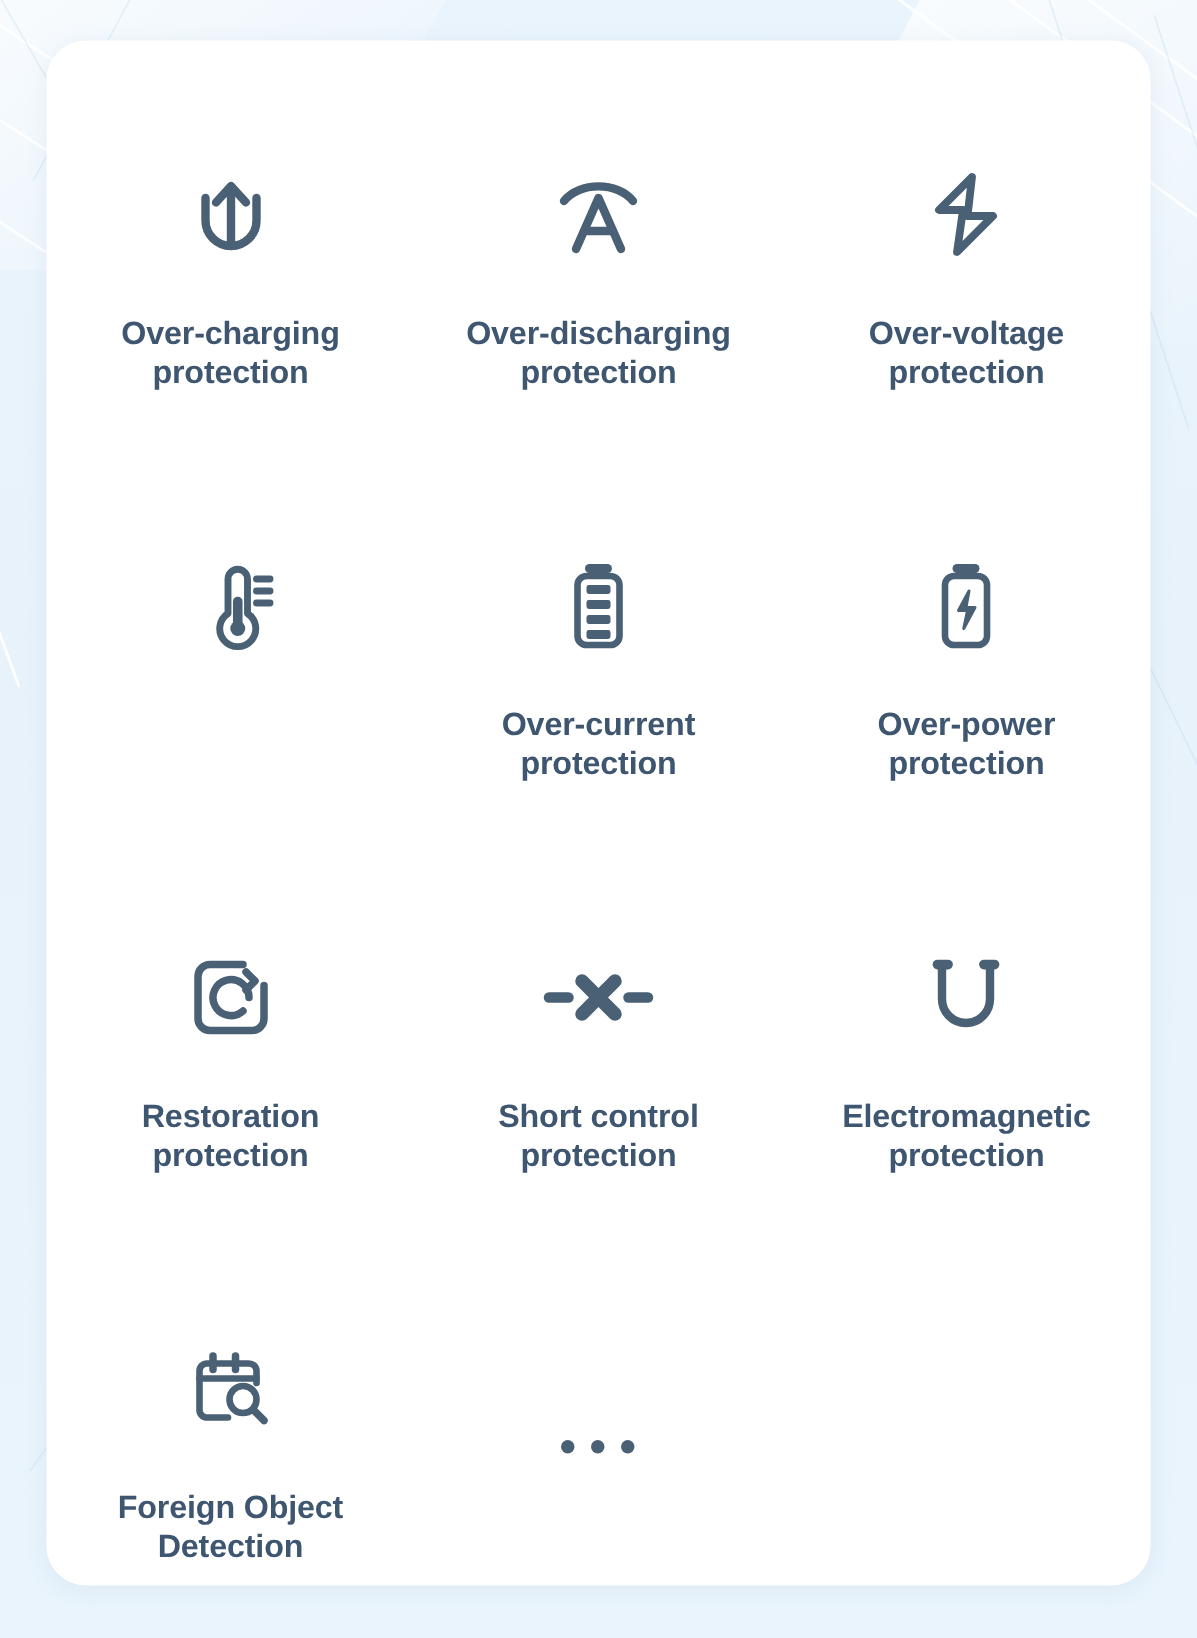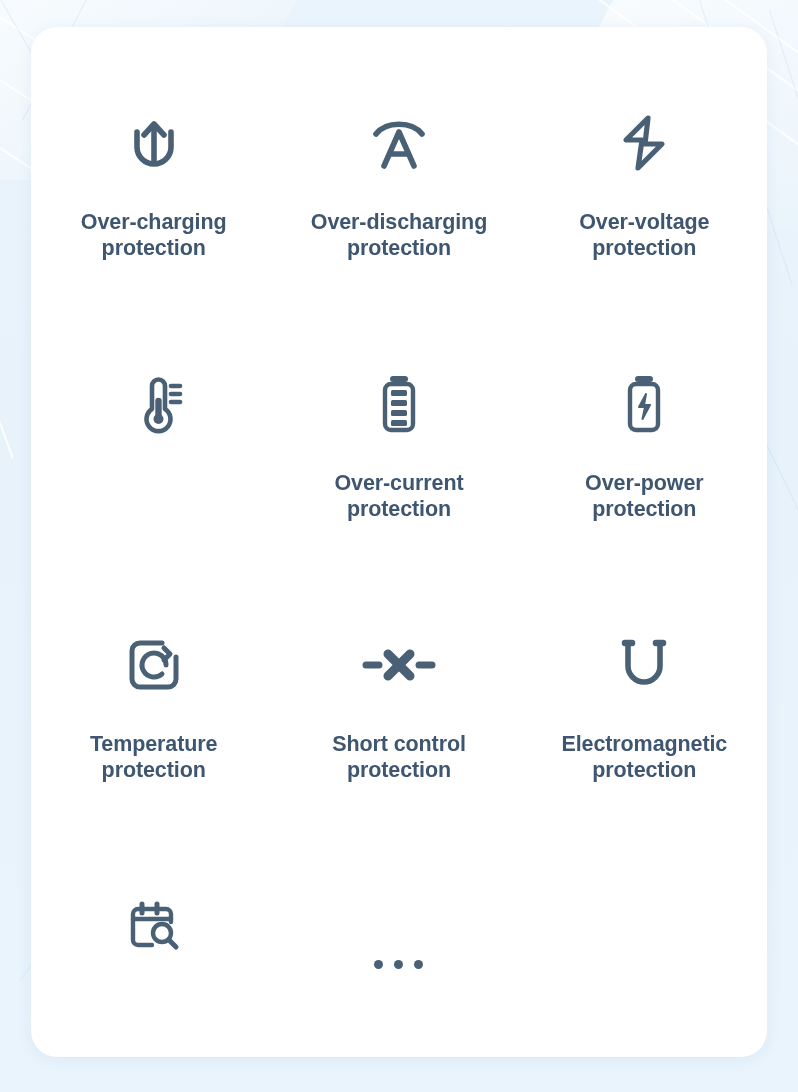--- a/index.html
+++ b/index.html
@@ -209,21 +209,21 @@
     </div>
 
     <div class="feature-cell">
       <div class="feature-icon">
         <svg width="56" height="56" viewBox="0 0 56 56" fill="none" stroke="currentColor" stroke-width="5" stroke-linecap="round" stroke-linejoin="round">
           <path d="M36 6 H14 a8 8 0 0 0 -8 8 v28 a8 8 0 0 0 8 8 h28 a8 8 0 0 0 8 -8 V20"></path>
           <path d="M40 28 a12 12 0 1 0 -4 9"></path>
           <path d="M38 11 L44 17 L38 23"></path>
         </svg>
       </div>
-      <div class="feature-label">Temperature
+      <div class="feature-label">Restoration
 protection</div>
     </div>
 
     <div class="feature-cell">
       <div class="feature-icon">
         <svg width="72" height="40" viewBox="0 0 72 40" fill="none" stroke="currentColor" stroke-linecap="round" stroke-linejoin="round">
           <path d="M3 20 H16" stroke-width="7"></path>
           <path d="M56 20 H69" stroke-width="7"></path>
           <path d="M25 9 L47 31" stroke-width="9"></path>
           <path d="M47 9 L25 31" stroke-width="9"></path>
@@ -249,20 +249,22 @@
       <div class="feature-icon">
         <svg width="54" height="54" viewBox="0 0 54 54" fill="none" stroke="currentColor" stroke-width="4.4" stroke-linecap="round" stroke-linejoin="round">
           <path d="M44 23 V15 a5 5 0 0 0 -5 -5 H11 a5 5 0 0 0 -5 5 v26 a5 5 0 0 0 5 5 h14"></path>
           <path d="M6 20 H44"></path>
           <path d="M15 5 V14" stroke-width="5"></path>
           <path d="M30 5 V14" stroke-width="5"></path>
           <circle cx="35" cy="34" r="9"></circle>
           <path d="M42 41 L49 48" stroke-width="5"></path>
         </svg>
       </div>
+      <div class="feature-label">Foreign Object
+Detection</div>
     </div>
 
     <div class="feature-cell ellipsis-cell">
       <div class="dots-row">
         <span></span>
         <span></span>
         <span></span>
       </div>
       <div class="feature-label"></div>
     </div>

